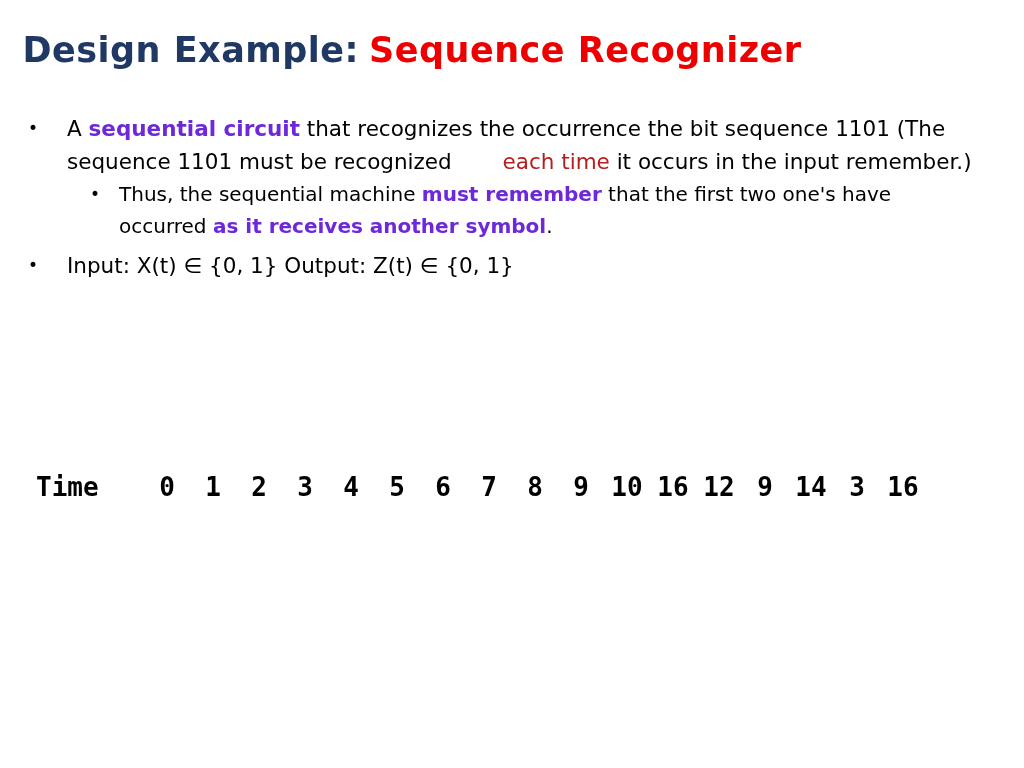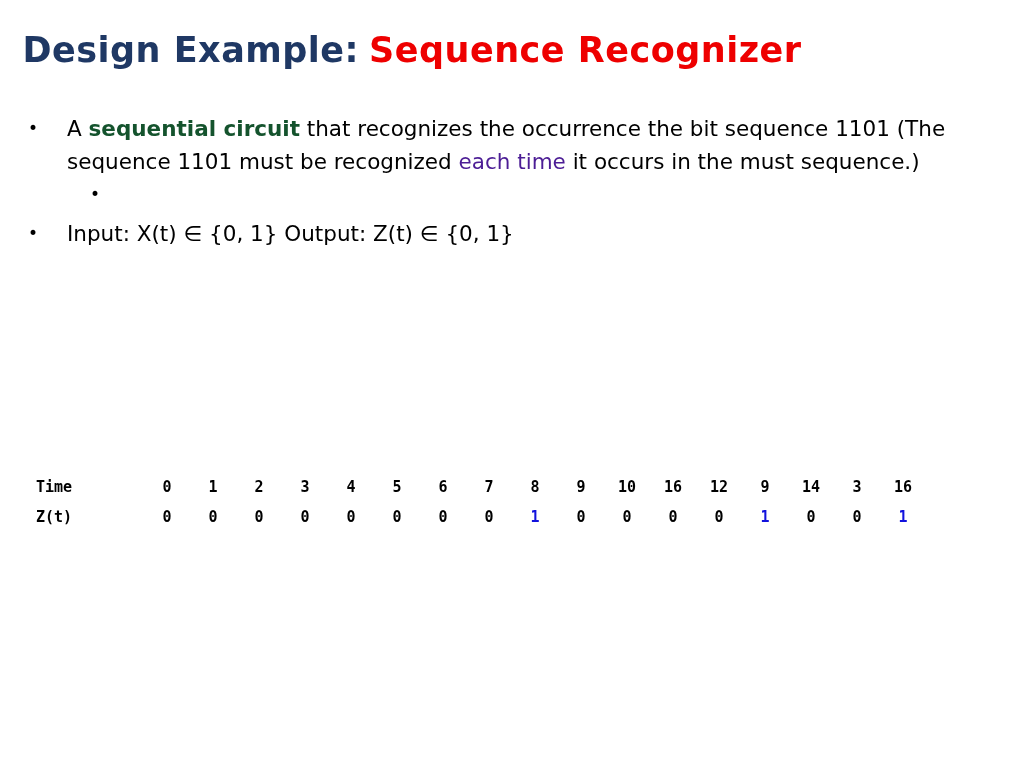--- a/index.html
+++ b/index.html
@@ -66,33 +66,33 @@
   .bullet-l1 .bullet-mark { width: 39px; }
   .bullet-l2 .bullet-mark { width: 29px; }
 
   .bullet-text {
     flex: 1 1 auto;
     max-width: 920px;
   }
   .bullet-l1 .bullet-text { max-width: 912px; padding-right: 40px; }
   .bullet-l2 .bullet-text { max-width: 880px; padding-right: 42px; }
 
-  .em-red-bold { color: #14532d; font-weight: bold; }
-  .em-red      { color: #4c1d95; }
+  .em-red-bold { color: #6d28d9; font-weight: bold; }
+  .em-red      { color: #b91c1c; margin-left: 44px; }
 
   .spacer-line { height: 7px; }
 
   
   .timing-table {
     position: absolute;
     left: 36px;
     top: 472px;
     font-family: "DejaVu Sans Mono", "Liberation Mono", monospace;
     font-weight: bold;
-    font-size: 15px;
+    font-size: 26px;
     color: #000000;
     border-collapse: collapse;
   }
   .timing-table td {
     padding: 0;
     height: 30px;
     vertical-align: middle;
     text-align: center;
     white-space: nowrap;
   }
@@ -110,24 +110,25 @@
 <body>
 
 <div class="slide-title">
   <span class="title-main">Design Example:</span><span class="title-accent">Sequence Recognizer</span>
 </div>
 
 <div class="body-area">
   <div id="bullet-list">
       <div class="bullet-row bullet-l1">
         <span class="bullet-mark">•</span>
-        <span class="bullet-text"><span>A </span><span class="em-red-bold">sequential circuit</span><span> that recognizes the occurrence the bit sequence 1101  (The sequence 1101 must be recognized </span><span class="em-red">each time</span><span> it occurs in the must sequence.)</span></span>
+        <span class="bullet-text"><span>A </span><span class="em-red-bold">sequential circuit</span><span> that recognizes the occurrence the bit sequence 1101  (The sequence 1101 must be recognized </span><span class="em-red">each time</span><span> it occurs in the input remember.)</span></span>
       </div>
       <div class="bullet-row bullet-l2">
         <span class="bullet-mark">•</span>
+        <span class="bullet-text"><span>Thus, the sequential machine </span><span class="em-red-bold">must remember</span><span> that the first two one's have occurred </span><span class="em-red-bold">as it receives another symbol</span><span>.</span></span>
       </div>
       <div class="spacer-line"></div>
       <div class="bullet-row bullet-l1">
         <span class="bullet-mark">•</span>
         <span class="bullet-text"><span>Input: X(t) ∈ {0, 1}  Output: Z(t) ∈ {0, 1}</span></span>
       </div>
     </div>
 </div>
 
 <table class="timing-table">
@@ -145,34 +146,14 @@
         <td class="cell">8</td>
         <td class="cell">9</td>
         <td class="cell">10</td>
         <td class="cell">16</td>
         <td class="cell">12</td>
         <td class="cell">9</td>
         <td class="cell">14</td>
         <td class="cell">3</td>
         <td class="cell">16</td>
       </tr>
-      <tr>
-        <td class="row-label">Z(t)</td>
-        <td class="cell">0</td>
-        <td class="cell">0</td>
-        <td class="cell">0</td>
-        <td class="cell">0</td>
-        <td class="cell">0</td>
-        <td class="cell">0</td>
-        <td class="cell">0</td>
-        <td class="cell">0</td>
-        <td class="cell cell-hi">1</td>
-        <td class="cell">0</td>
-        <td class="cell">0</td>
-        <td class="cell">0</td>
-        <td class="cell">0</td>
-        <td class="cell cell-hi">1</td>
-        <td class="cell">0</td>
-        <td class="cell">0</td>
-        <td class="cell cell-hi">1</td>
-      </tr>
     </tbody>
 </table>
 
 </body></html>

